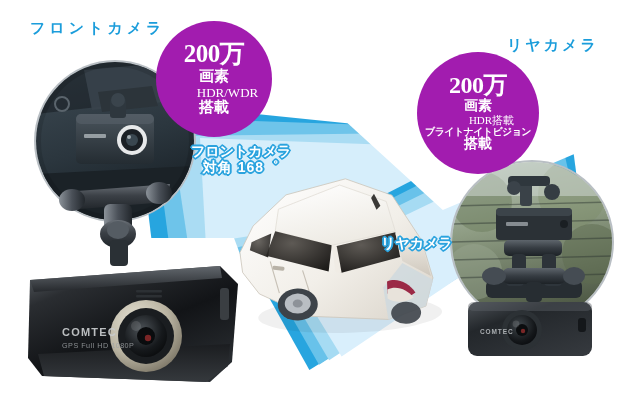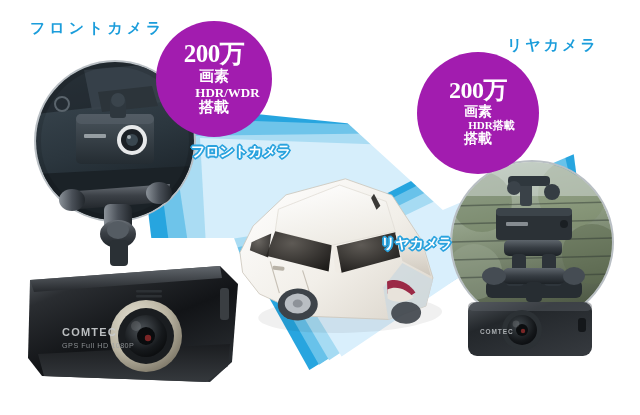--- a/index.html
+++ b/index.html
@@ -162,21 +162,21 @@
   #badge-rear .big { font-size: 24px; }
   .badge .mid {
     font-size: 15px;
     font-weight: bold;
     margin-bottom: 1px;
     text-align: right;
   }
   #badge-rear .mid { font-size: 14px; }
   .badge .small {
     font-size: 13px;
-    font-weight: bold;
+    font-weight: normal;
     margin-left: 27px;
   }
   #badge-rear .small { font-size: 11px; }
   .badge .tiny {
     font-size: 10px;
     font-weight: bold;
     letter-spacing: -.6px;
     white-space: nowrap;
   }
 
@@ -521,24 +521,26 @@
     <div class="big">200万</div>
     <div class="mid">画素</div>
     <div class="small">HDR/WDR</div>
     <div class="mid">搭載</div>
   </div>
 
   <div class="badge" id="badge-rear">
     <div class="big">200万</div>
     <div class="mid">画素</div>
     <div class="small">HDR搭載</div>
+    <div class="tiny">ブライトナイトビジョン</div>
     <div class="mid">搭載</div>
   </div>
 
   <div class="angle-label" id="angle-front">
     <div>フロントカメラ</div>
+    <div class="line2">対角 168゜</div>
   </div>
 
   <div class="angle-label" id="angle-rear">
     <div>リヤカメラ</div>
   </div>
 
 </div>
 
 </body></html>

